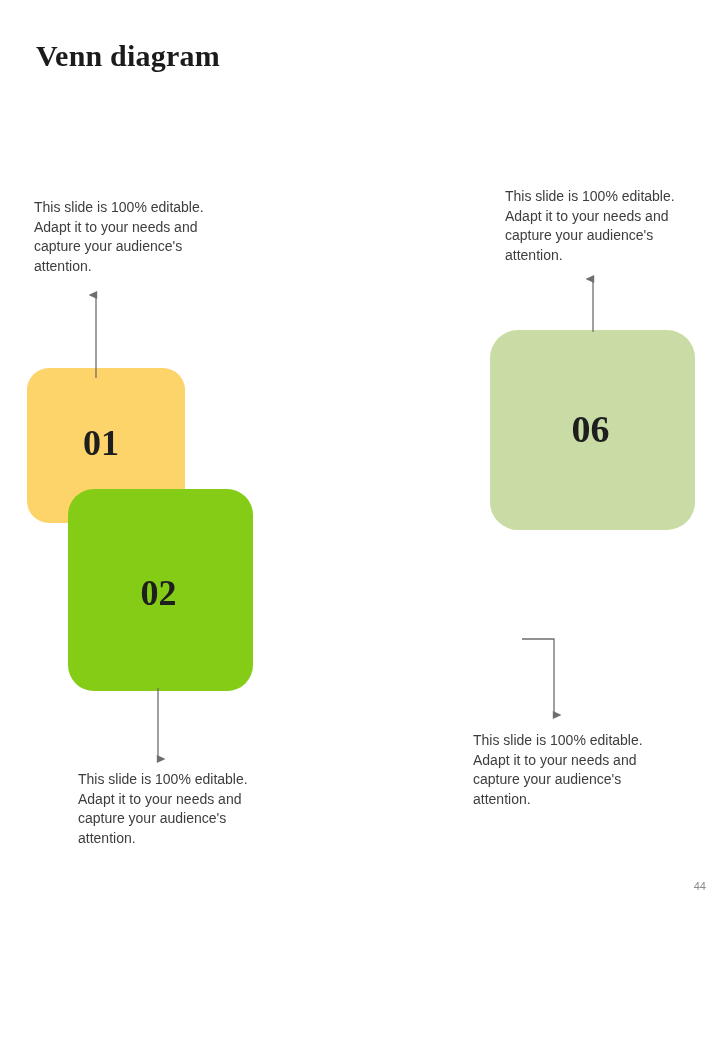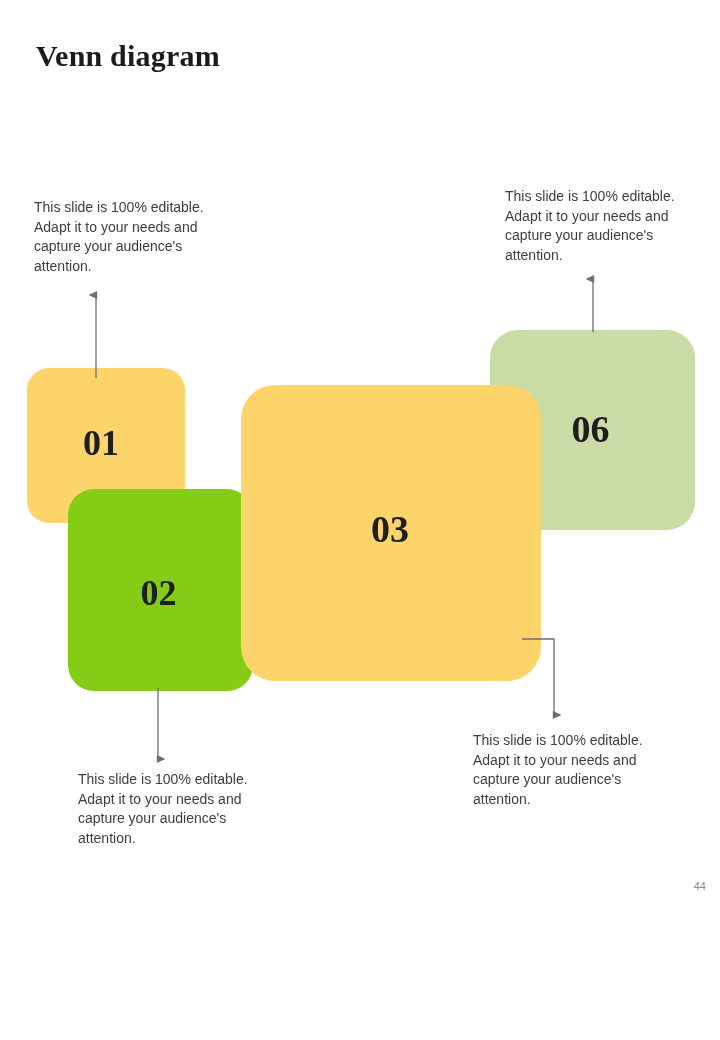--- a/index.html
+++ b/index.html
@@ -201,23 +201,20 @@
     </div>
 
     <div class="node" id="node-02">
       <span class="node-label">02</span>
     </div>
 
     <div class="node" id="node-04">
       <span class="node-label">06</span>
     </div>
 
-    <div class="node" id="node-03">
-      <span class="node-label">03</span>
-    </div>
 
     <div class="caption" id="caption-01">This slide is 100% editable. Adapt it to your needs and capture your audience's attention.</div>
 
     <div class="caption" id="caption-04">This slide is 100% editable. Adapt it to your needs and capture your audience's attention.</div>
 
     <div class="caption" id="caption-02">This slide is 100% editable. Adapt it to your needs and capture your audience's attention.</div>
 
     <div class="caption" id="caption-03">This slide is 100% editable. Adapt it to your needs and capture your audience's attention.</div>
 
   </div>

